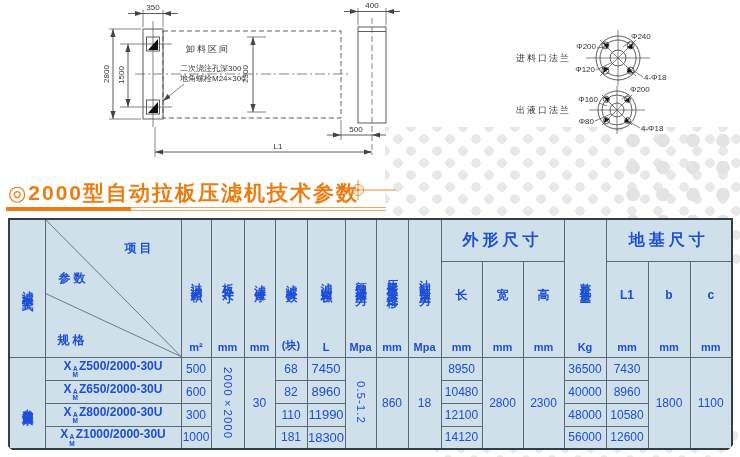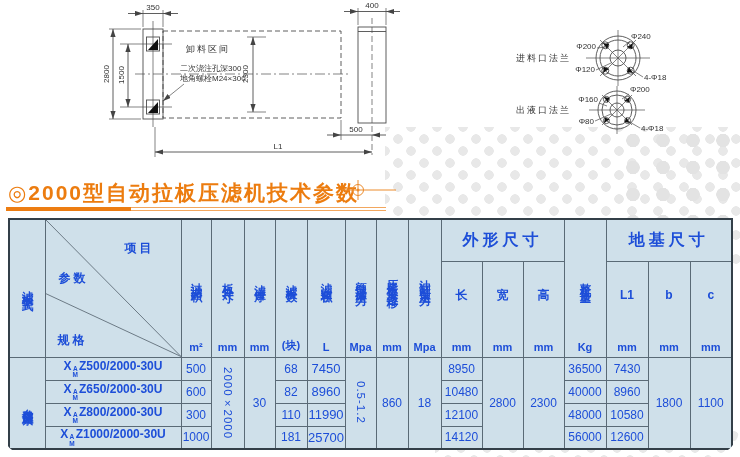--- a/index.html
+++ b/index.html
@@ -369,20 +369,20 @@
         <td class="num">48000</td>
         <td class="num">10580</td>
       </tr>
       <tr class="dr">
         <td class="model"><span>X</span><span class="mstack">
               <span>A</span>
               <span>M</span>
             </span><span>Z1000/2000-30U</span></td>
         <td class="num">1000</td>
         <td class="num">181</td>
-        <td class="num sm">25700</td>
+        <td class="num sm">18300</td>
         <td class="num">14120</td>
         <td class="num">56000</td>
         <td class="num">12600</td>
       </tr>
     </tbody>
   </table>
 </div>
 
 </body></html>

